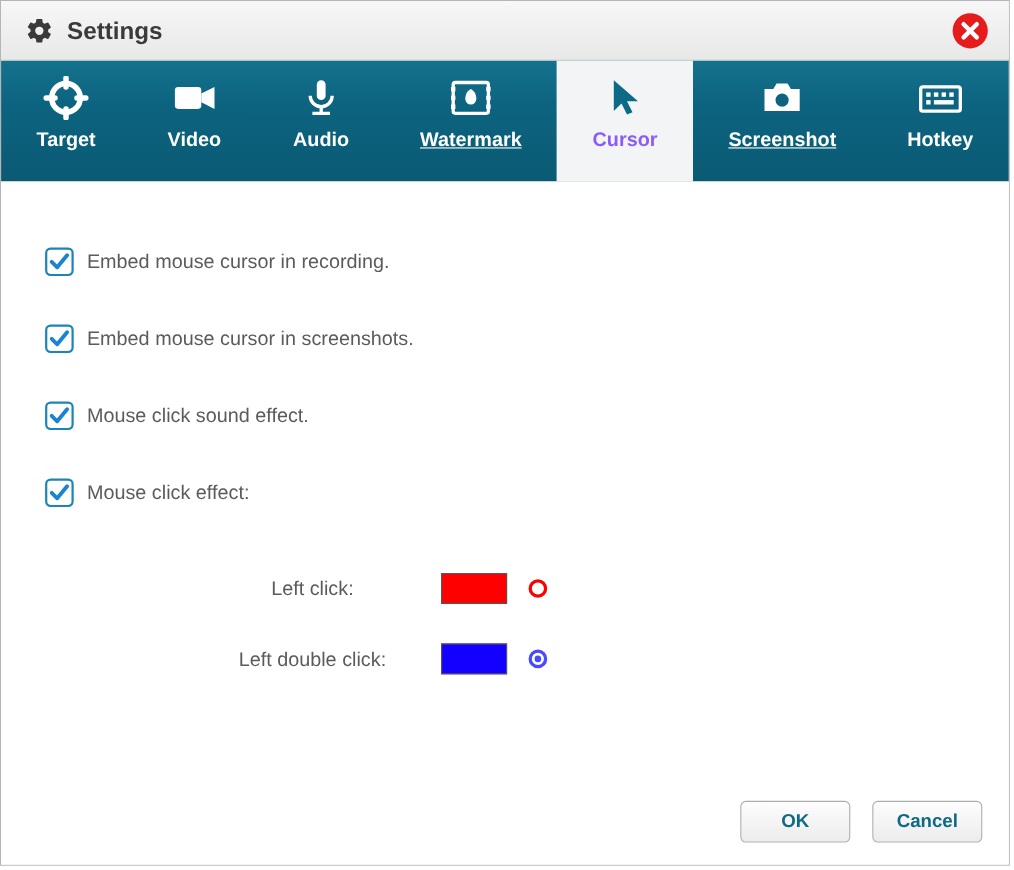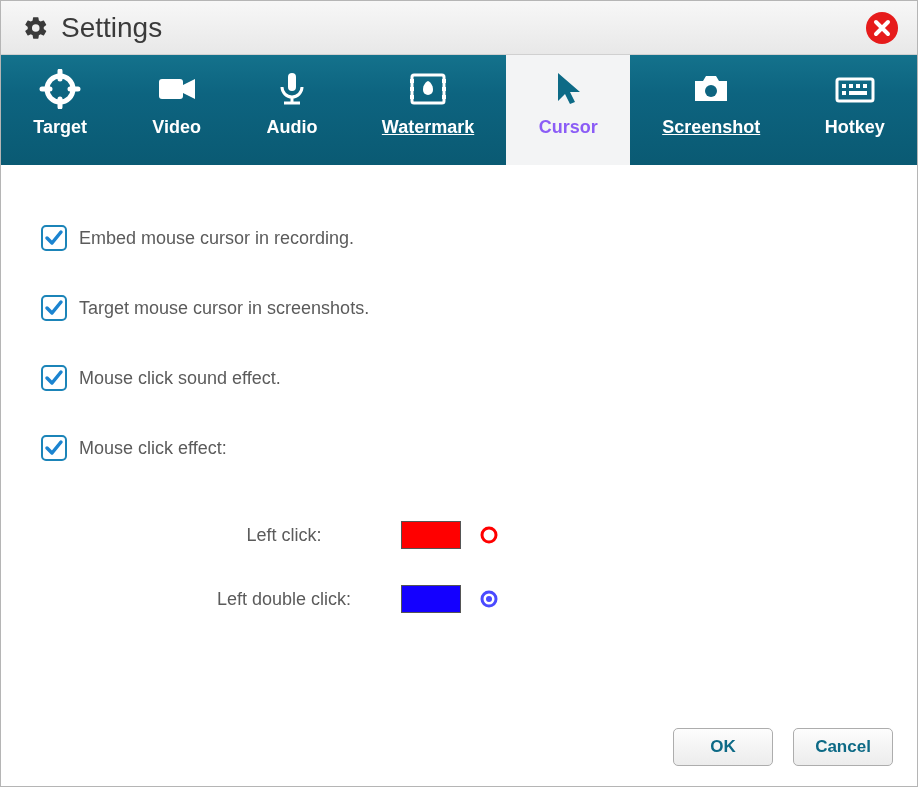--- a/index.html
+++ b/index.html
@@ -22,21 +22,21 @@
     .titlebar {
       height: 54px;
       background: linear-gradient(to bottom, #f7f7f7, #e8e8e8);
       border-bottom: 1px solid #d0d0d0;
       display: flex;
       align-items: center;
       padding-left: 22px;
       position: relative;
     }
     .gear-icon { width: 26px; height: 26px; margin-right: 12px; color: #3a3a3a; }
-    .title-text { font-size: 28px; font-weight: 400; color: #3a3a3a; }
+    .title-text { font-size: 22px; font-weight: 700; color: #3a3a3a; }
     .close-btn {
       position: absolute;
       right: 18px;
       top: 10px;
       width: 34px; height: 34px;
       cursor: pointer;
     }
     .tabbar {
       height: 110px;
       background: linear-gradient(to bottom, #14728c, #0d6480 35%, #0a5a73);
@@ -230,21 +230,21 @@
       </div>
       <span class="option-label">Embed mouse cursor in recording.</span>
     </div>
 
     <div class="option-row">
       <div class="checkbox">
         <svg viewBox="0 0 20 20">
             <path d="M3 10 L8 15 L17 4" fill="none" stroke="#1b84d0" stroke-width="3.5" stroke-linecap="round" stroke-linejoin="round"></path>
           </svg>
       </div>
-      <span class="option-label">Target mouse cursor in screenshots.</span>
+      <span class="option-label">Embed mouse cursor in screenshots.</span>
     </div>
 
     <div class="option-row">
       <div class="checkbox">
         <svg viewBox="0 0 20 20">
             <path d="M3 10 L8 15 L17 4" fill="none" stroke="#1b84d0" stroke-width="3.5" stroke-linecap="round" stroke-linejoin="round"></path>
           </svg>
       </div>
       <span class="option-label">Mouse click sound effect.</span>
     </div>

